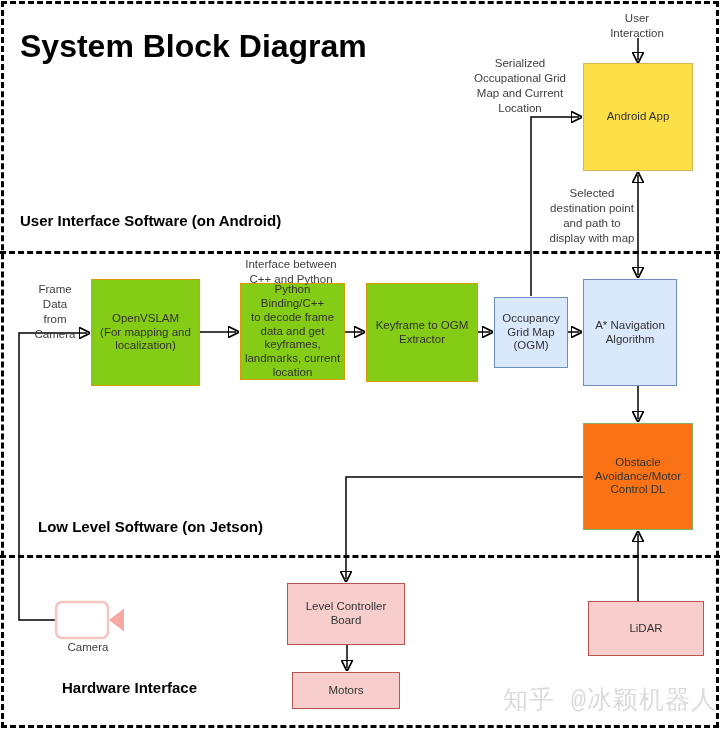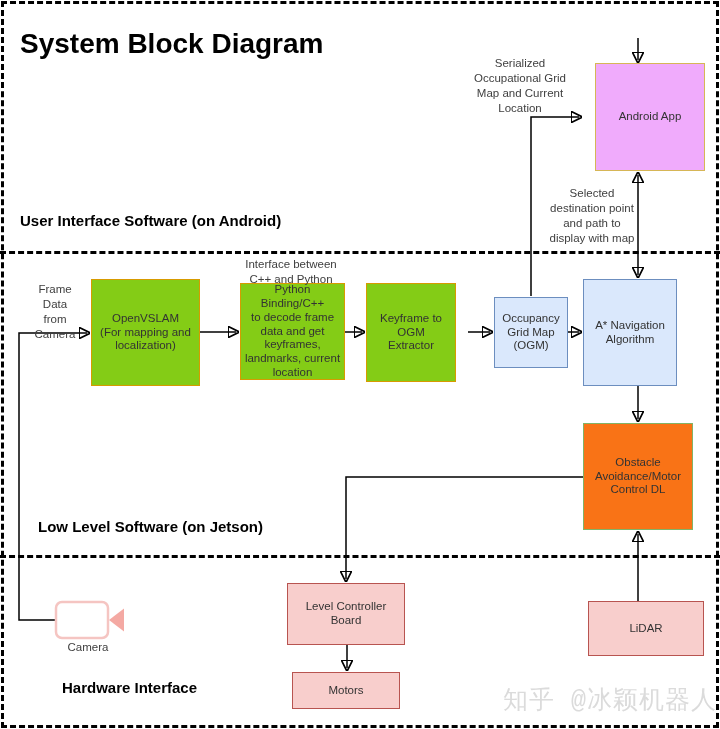--- a/index.html
+++ b/index.html
@@ -9,34 +9,34 @@
   }
   .outer-border{
     position:absolute;left:1px;top:1px;right:1px;bottom:1px;
     border:3px dashed #000;pointer-events:none;
   }
   .divider{position:absolute;left:0;right:0;border-top:3px dashed #000;}
   .divider.d1{top:251px;}
   .divider.d2{top:555px;}
   .title{
     position:absolute;left:20px;top:28px;margin:0;
-    font-size:28px;font-weight:bold;color:#000;letter-spacing:0;
+    font-size:32px;font-weight:bold;color:#000;letter-spacing:0;
   }
   .section-label{
     position:absolute;font-size:15px;font-weight:bold;color:#000;white-space:nowrap;
   }
   .sec-ui{left:20px;top:212px;}
   .sec-low{left:38px;top:518px;}
   .sec-hw{left:62px;top:679px;}
   .block{
     position:absolute;box-sizing:border-box;display:flex;align-items:center;
     justify-content:center;text-align:center;font-size:11.5px;line-height:1.2;
     color:#333;padding:2px;white-space:pre-line;border:1px solid #000;
   }
-  .yellow{background:#f0abfc;border-color:#D6B656;margin-left:12px;}
+  .yellow{background:#fde047;border-color:#D6B656;}
   .orange{background:#84cc16;border-color:#D79B00;}
   .blue{background:#DAE8FC;border-color:#6C8EBF;}
   .green{background:#f97316;border-color:#82B366;}
   .red{background:#F8CECC;border-color:#B85450;}
   .elabel{
     position:absolute;font-size:11.5px;line-height:1.3;color:#404040;
     text-align:center;white-space:pre-line;
   }
   .connector-layer{position:absolute;left:0;top:0;}
   .connector-layer path{fill:none;stroke:#000;stroke-width:1.5;}
@@ -88,34 +88,36 @@
   <div class="block yellow" style="left:583px;top:63px;width:110px;height:108px;">Android App</div>
   <div class="block orange" style="left:91px;top:279px;width:109px;height:107px;">OpenVSLAM
 (For mapping and
 localization)</div>
   <div class="block orange" style="left:240px;top:283px;width:105px;height:97px;">Python Binding/C++
 to decode frame
 data and get
 keyframes,
 landmarks, current
 location</div>
-  <div class="block orange" style="left:366px;top:283px;width:90px;height:99px;">Keyframe to OGM
+  <div class="block orange" style="left:366px;top:283px;width:112px;height:99px;">Keyframe to OGM
 Extractor</div>
   <div class="block blue" style="left:494px;top:297px;width:74px;height:71px;">Occupancy
 Grid Map
 (OGM)</div>
   <div class="block blue" style="left:583px;top:279px;width:94px;height:107px;">A* Navigation
 Algorithm</div>
   <div class="block green" style="left:583px;top:423px;width:110px;height:107px;">Obstacle
 Avoidance/Motor
 Control DL</div>
   <div class="block red" style="left:287px;top:583px;width:118px;height:62px;">Level Controller Board</div>
   <div class="block red" style="left:292px;top:672px;width:108px;height:37px;">Motors</div>
   <div class="block red" style="left:588px;top:601px;width:116px;height:55px;">LiDAR</div>
 
+  <div class="elabel" style="left:592px;top:11px;width:90px;">User
+Interaction</div>
   <div class="elabel" style="left:462px;top:56px;width:116px;">Serialized
 Occupational Grid
 Map and Current
 Location</div>
   <div class="elabel" style="left:540px;top:186px;width:104px;">Selected
 destination point
 and path to
 display with map</div>
   <div class="elabel" style="left:25px;top:282px;width:60px;">Frame
 Data

